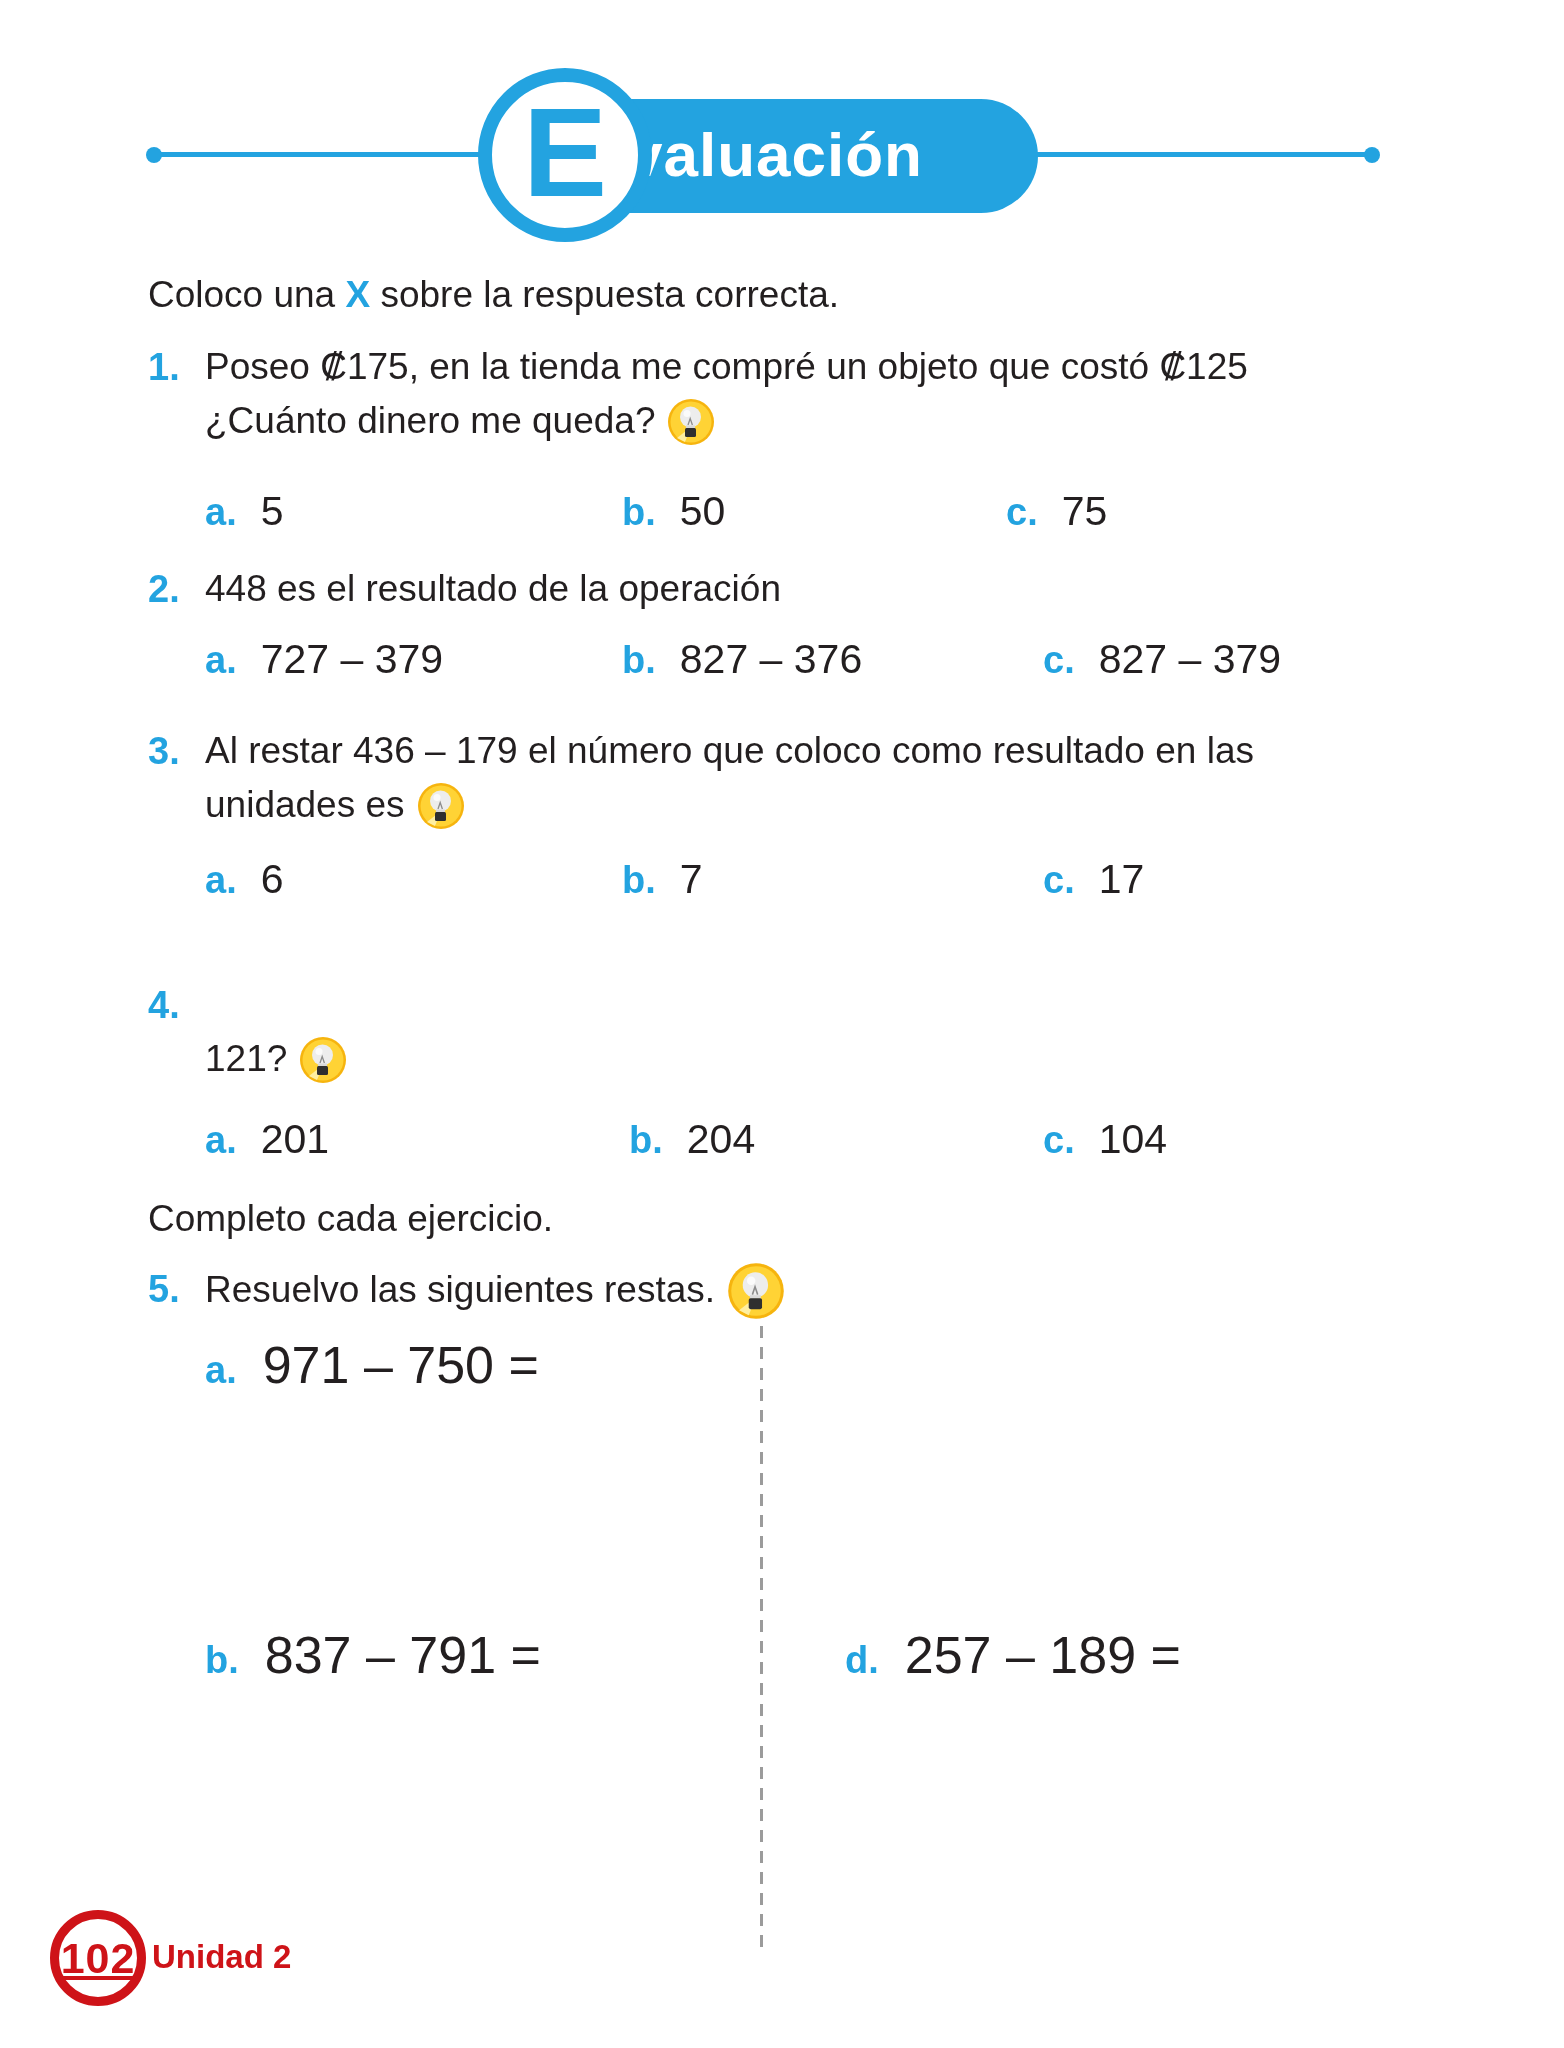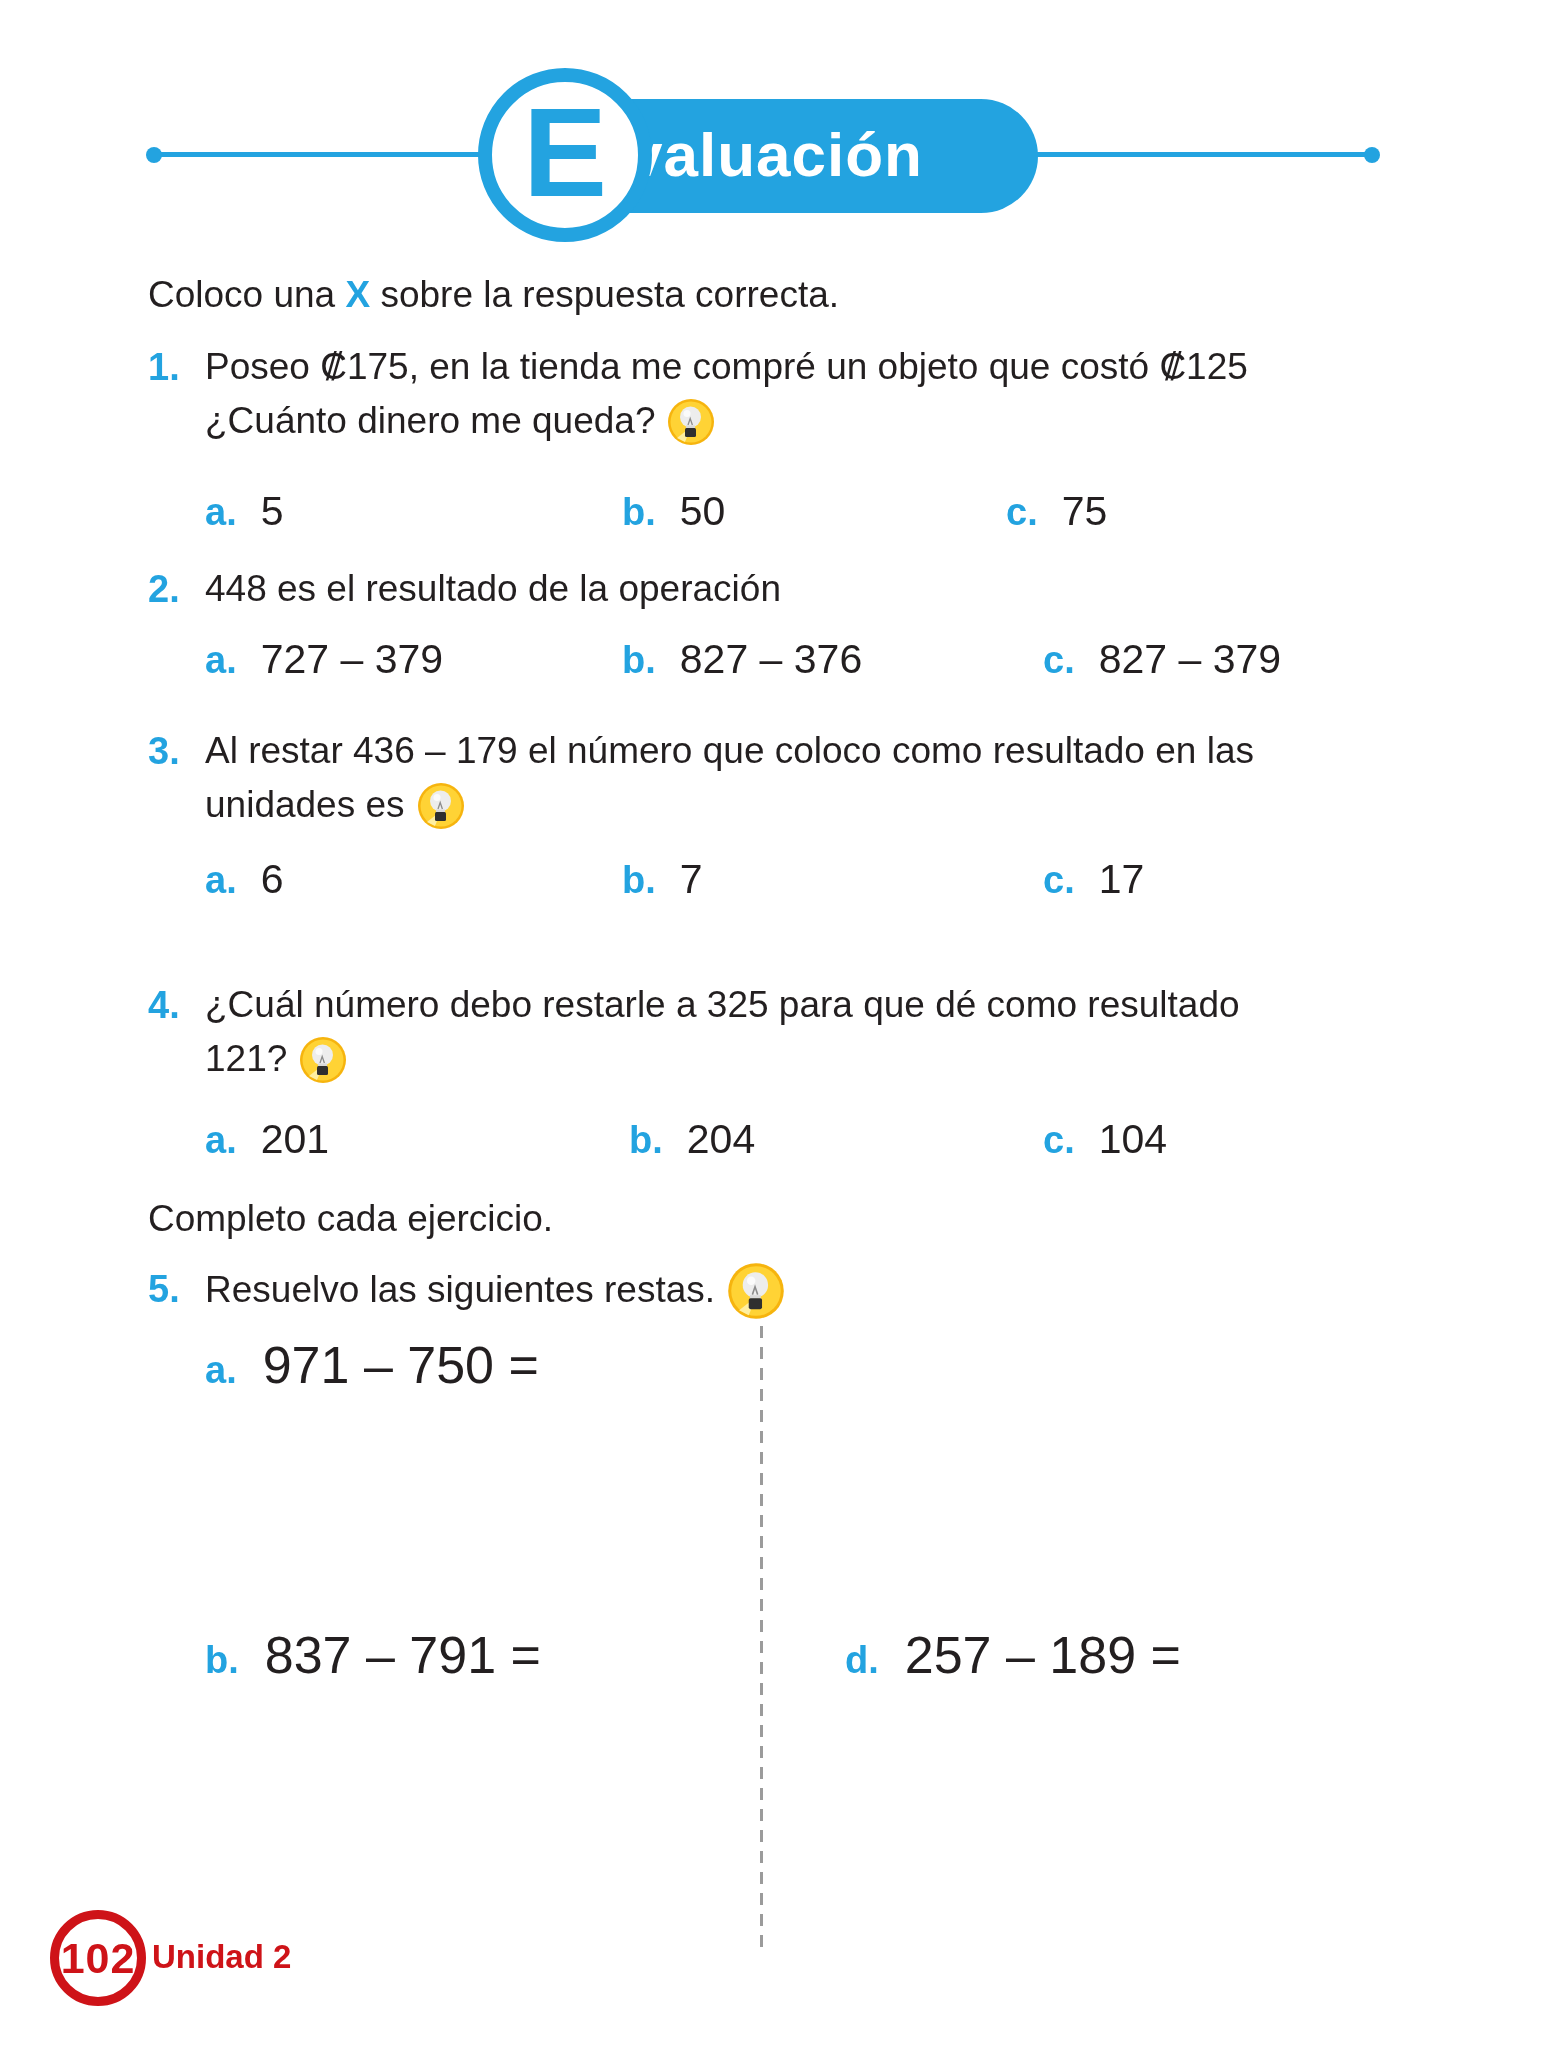--- a/index.html
+++ b/index.html
@@ -69,21 +69,21 @@
       to bottom,#9b9b9b 0px,#9b9b9b 12px,transparent 12px,transparent 21px);
   }
 
   
   .ftr-circle{
     left:50px;top:1910px;width:96px;height:96px;
     box-sizing:border-box;border:9px solid var(--red);
     border-radius:50%;background:#ffffff;
     display:flex;align-items:center;justify-content:center;
   }
-  .ftr-num{font-size:43px;font-weight:bold;color:var(--red);letter-spacing:1px;}
+  .ftr-num{font-size:43px;font-weight:bold;color:var(--red);letter-spacing:1px;text-decoration:underline;}
   .ftr-unit{
     left:152px;top:1938px;font-size:33px;font-weight:bold;color:var(--red);
   }
 </style>
 </head>
 <body>
 
 <div class="page">
 
   <div class="abs hdr-rule"></div>
@@ -148,21 +148,20 @@
         </svg></span>
   </div>
   <div class="abs row" style="top:852px">
     <span class="abs opt" style="left:205px"><span class="opt-label">a.</span><span class="opt-value">6</span></span>
     <span class="abs opt" style="left:622px"><span class="opt-label">b.</span><span class="opt-value">7</span></span>
     <span class="abs opt" style="left:1043px"><span class="opt-label">c.</span><span class="opt-value">17</span></span>
   </div>
 
   <div class="abs row" style="top:978px">
     <span class="abs qnum" style="left:148px">4.</span>
-    <span class="abs txt" style="left:205px">¿Cuál número debo restarle a 325 para que dé como resultado</span>
   </div>
   <div class="abs row" style="top:1032px">
     <span class="abs txt" style="left:205px"><span>121?</span><svg class="bulb" viewBox="0 0 48 48">
           <circle cx="24" cy="24" r="23" fill="#F6B40E"></circle>
           <circle cx="24" cy="24" r="20.5" fill="#FFD335"></circle>
           <path d="M10 40 L24 29 L18 44 Z" fill="#FFEFA0"></path>
           <circle cx="23.5" cy="19" r="10.5" fill="#EDEDED"></circle>
           <circle cx="20" cy="15.5" r="3.5" fill="#FBFBFB"></circle>
           <path d="M21 27 l2.2-6.5 2.2 6.5" stroke="#8C8C8C" stroke-width="1.3" fill="none"></path>
           <path d="M19 27.5 h9 v3 h-9 z" fill="#D9D9D9"></path>

